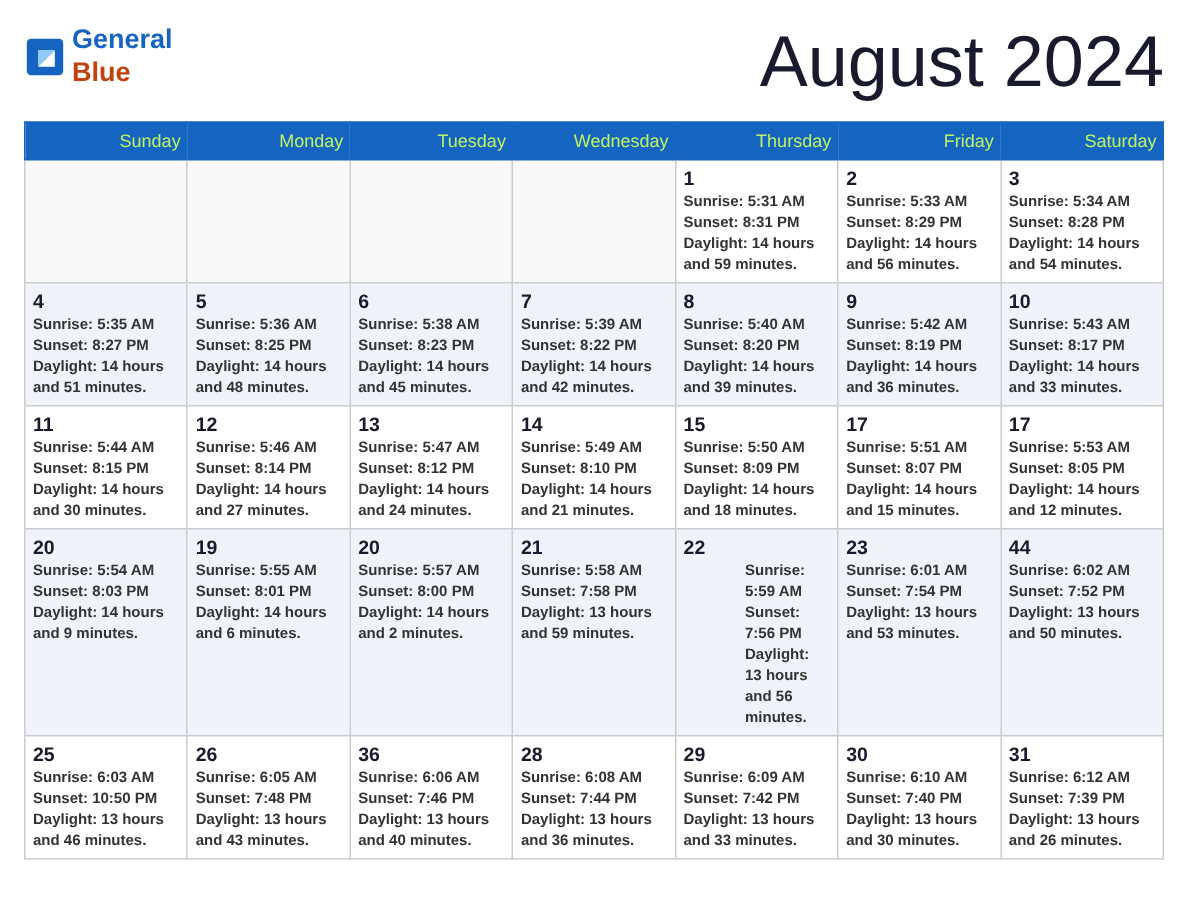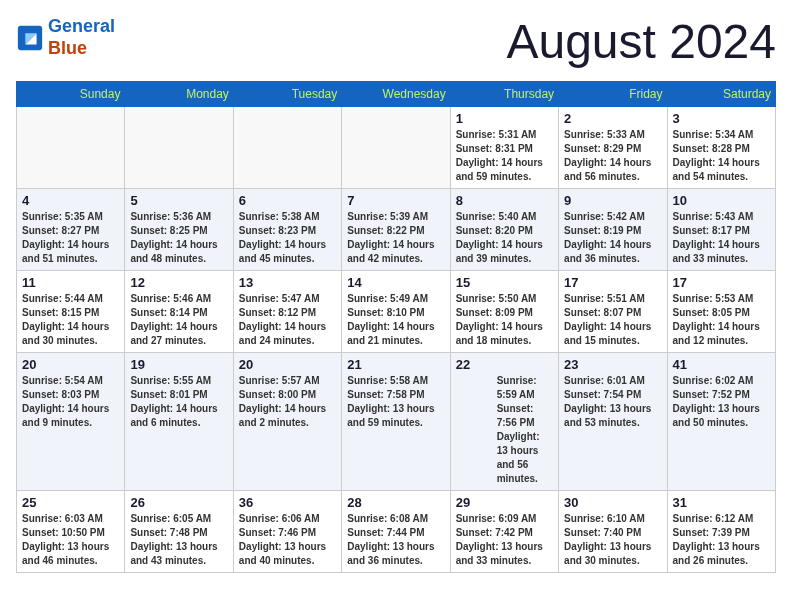--- a/index.html
+++ b/index.html
@@ -292,21 +292,21 @@
 and 56 minutes.</div>
         </td>
         <td>
           <span class="day-num">23</span>
           <div class="day-info" style="white-space: pre-line;">Sunrise: 6:01 AM
 Sunset: 7:54 PM
 Daylight: 13 hours
 and 53 minutes.</div>
         </td>
         <td>
-          <span class="day-num">41</span>
+          <span class="day-num">44</span>
           <div class="day-info" style="white-space: pre-line;">Sunrise: 6:02 AM
 Sunset: 7:52 PM
 Daylight: 13 hours
 and 50 minutes.</div>
         </td>
       </tr>
       <tr>
         <td>
           <span class="day-num">25</span>
           <div class="day-info" style="white-space: pre-line;">Sunrise: 6:03 AM

